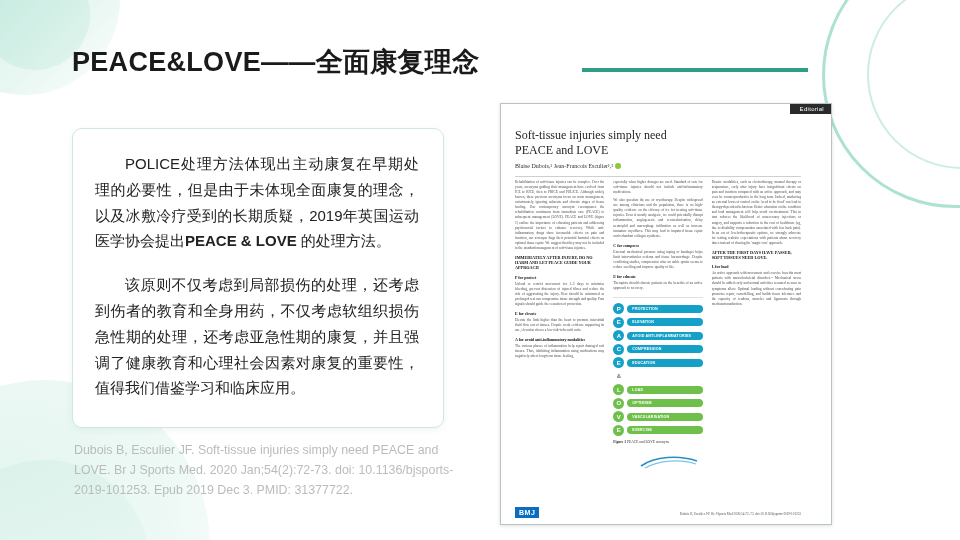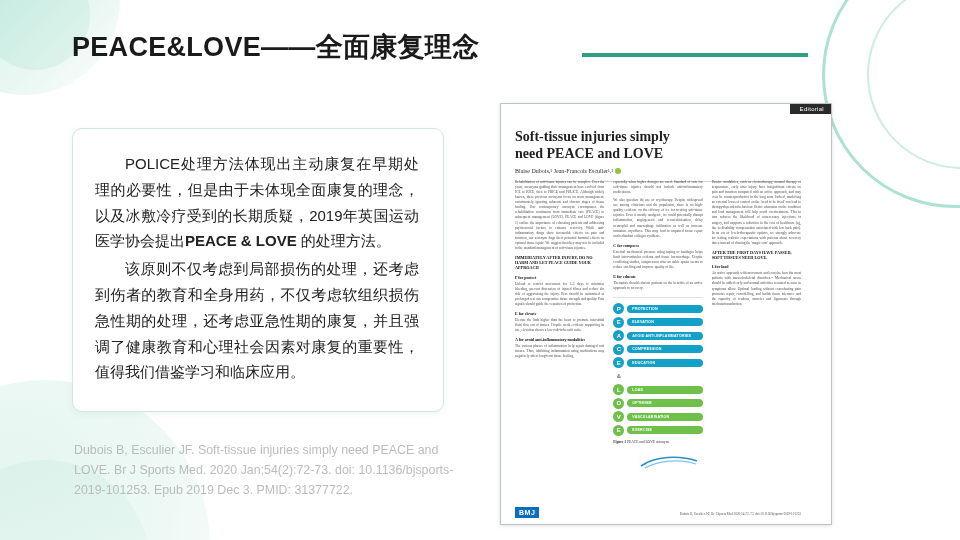--- a/index.html
+++ b/index.html
@@ -78,21 +78,21 @@
     border-radius: 50%;
     border: 2px solid #9adcc8;
     opacity: .5;
     z-index: 0;
   }
 
   
   .header {
     position: absolute;
     left: 0;
-    top: 23px;
+    top: 38px;
     width: 960px;
     height: 62px;
     z-index: 3;
   }
   .page-title {
     position: absolute;
     left: 72px;
     top: 6px;
     font-size: 27px;
     font-weight: bold;
@@ -135,21 +135,21 @@
   }
   .para {
     font-size: 15px;
     line-height: 1.72;
     color: #222222;
     text-align: justify;
     text-indent: 2em;
     margin: 0;
   }
   .para + .para {
-    margin-top: 2px;
+    margin-top: 18px;
   }
   .para b {
     font-weight: bold;
   }
 
   
   .citation {
     position: absolute;
     left: 74px;
     top: 440px;
@@ -186,22 +186,22 @@
     letter-spacing: .3px;
   }
   .paper-inner {
     position: absolute;
     left: 14px;
     top: 14px;
     right: 30px;
     bottom: 8px;
   }
   .paper-title {
-    font-size: 14px;
-    font-weight: bold;
+    font-size: 12px;
+    font-weight: normal;
     color: #1f1f1f;
     line-height: 1.22;
     margin-top: 10px;
     width: 175px;
   }
   .paper-authors {
     margin-top: 6px;
     font-size: 6px;
     color: #333;
   }

